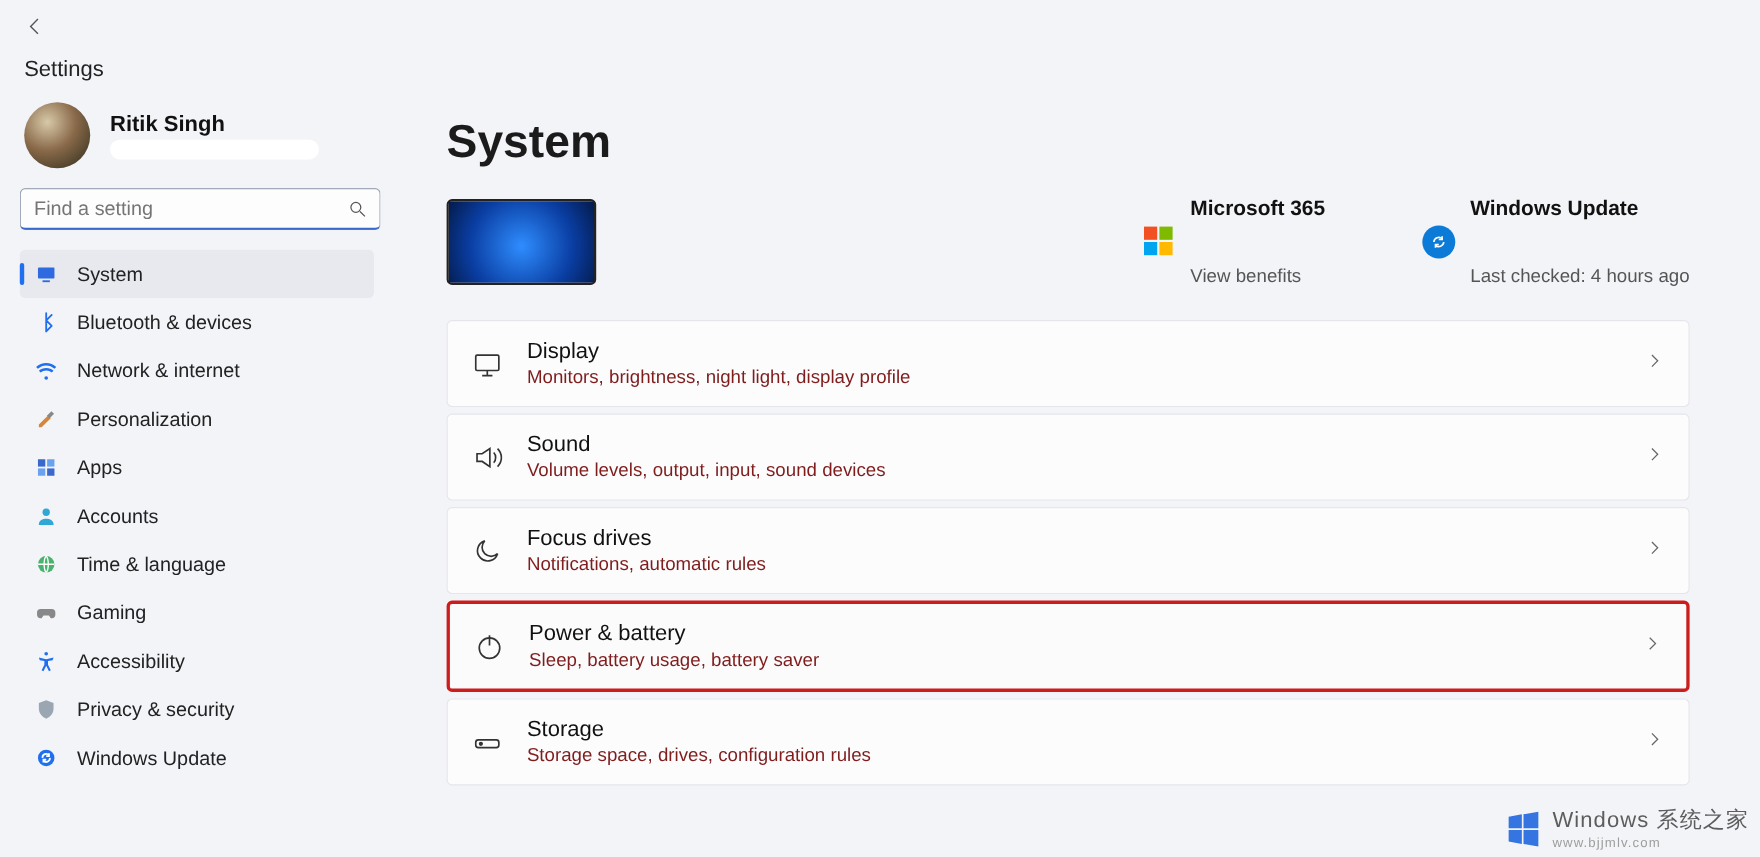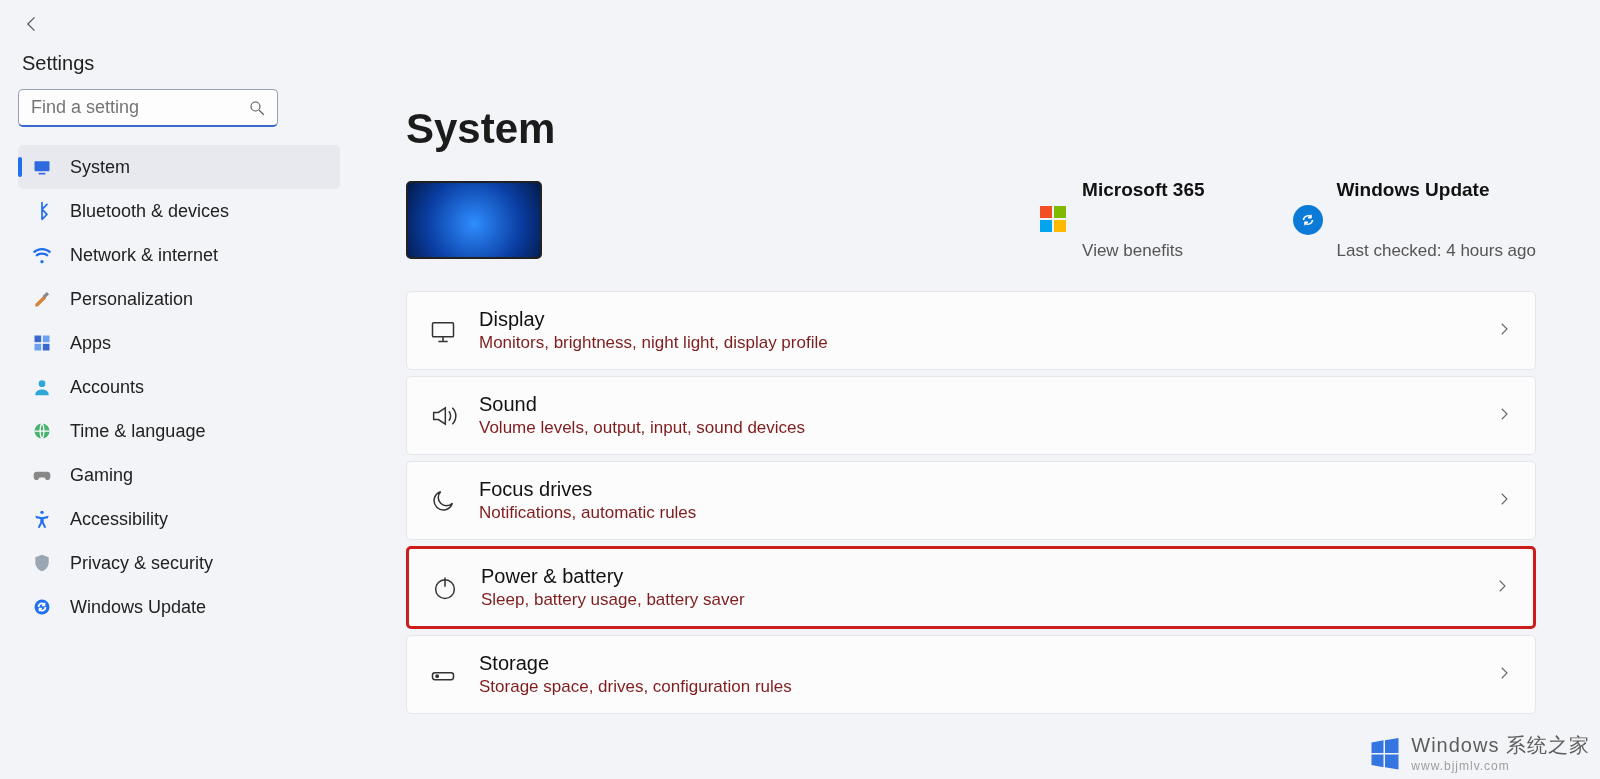--- a/index.html
+++ b/index.html
@@ -25,21 +25,21 @@
   .sidebar { width: 340px; padding: 14px 0 0 18px; }
 
   .user-block { display: flex; align-items: center; gap: 18px; margin: 4px 0 18px 4px; }
   .avatar {
     width: 60px; height: 60px; border-radius: 50%;
     background: radial-gradient(circle at 35% 30%, #d7c9a8 0%, #8a6a4a 45%, #2a2a1a 100%);
   }
   .user-name { font-size: 20px; font-weight: 600; color: #111; }
   .user-sub { width: 190px; height: 18px; background: #fff; border-radius: 10px; margin-top: 2px; }
 
-  .search-wrap { position: relative; width: 260px; margin-bottom: 18px; }
+  .search-wrap { position: relative; width: 328px; margin-bottom: 18px; }
   .search-input {
     width: 100%; height: 38px; padding: 0 40px 0 12px;
     border: 1px solid #9aa0b4; border-bottom: 2px solid #3b68cc;
     border-radius: 5px; background: #fdfdfe;
     font-size: 18px; color: #666; outline: none;
   }
   .search-icon {
     position: absolute; right: 12px; top: 50%; transform: translateY(-50%);
     width: 18px; height: 18px; color: #555;
   }
@@ -121,20 +121,27 @@
     <svg viewBox="0 0 24 24" fill="none" stroke="currentColor" stroke-width="1.5">
         <path d="M15 4 L7 12 L15 20"></path>
       </svg>
   </span>
   <span class="header-title">Settings</span>
 </div>
 
 <div class="layout">
 
   <aside class="sidebar">
+    <div class="user-block">
+      <div class="avatar"></div>
+      <div>
+        <div class="user-name">Ritik Singh</div>
+        <div class="user-sub"></div>
+      </div>
+    </div>
 
     <div class="search-wrap">
       <input class="search-input" type="text" placeholder="Find a setting" style="">
       <span class="search-icon">
         <svg viewBox="0 0 24 24" fill="none" stroke="currentColor" stroke-width="1.5">
             <circle cx="10" cy="10" r="6"></circle>
             <path d="M15 15 L21 21"></path>
           </svg>
       </span>
     </div>

